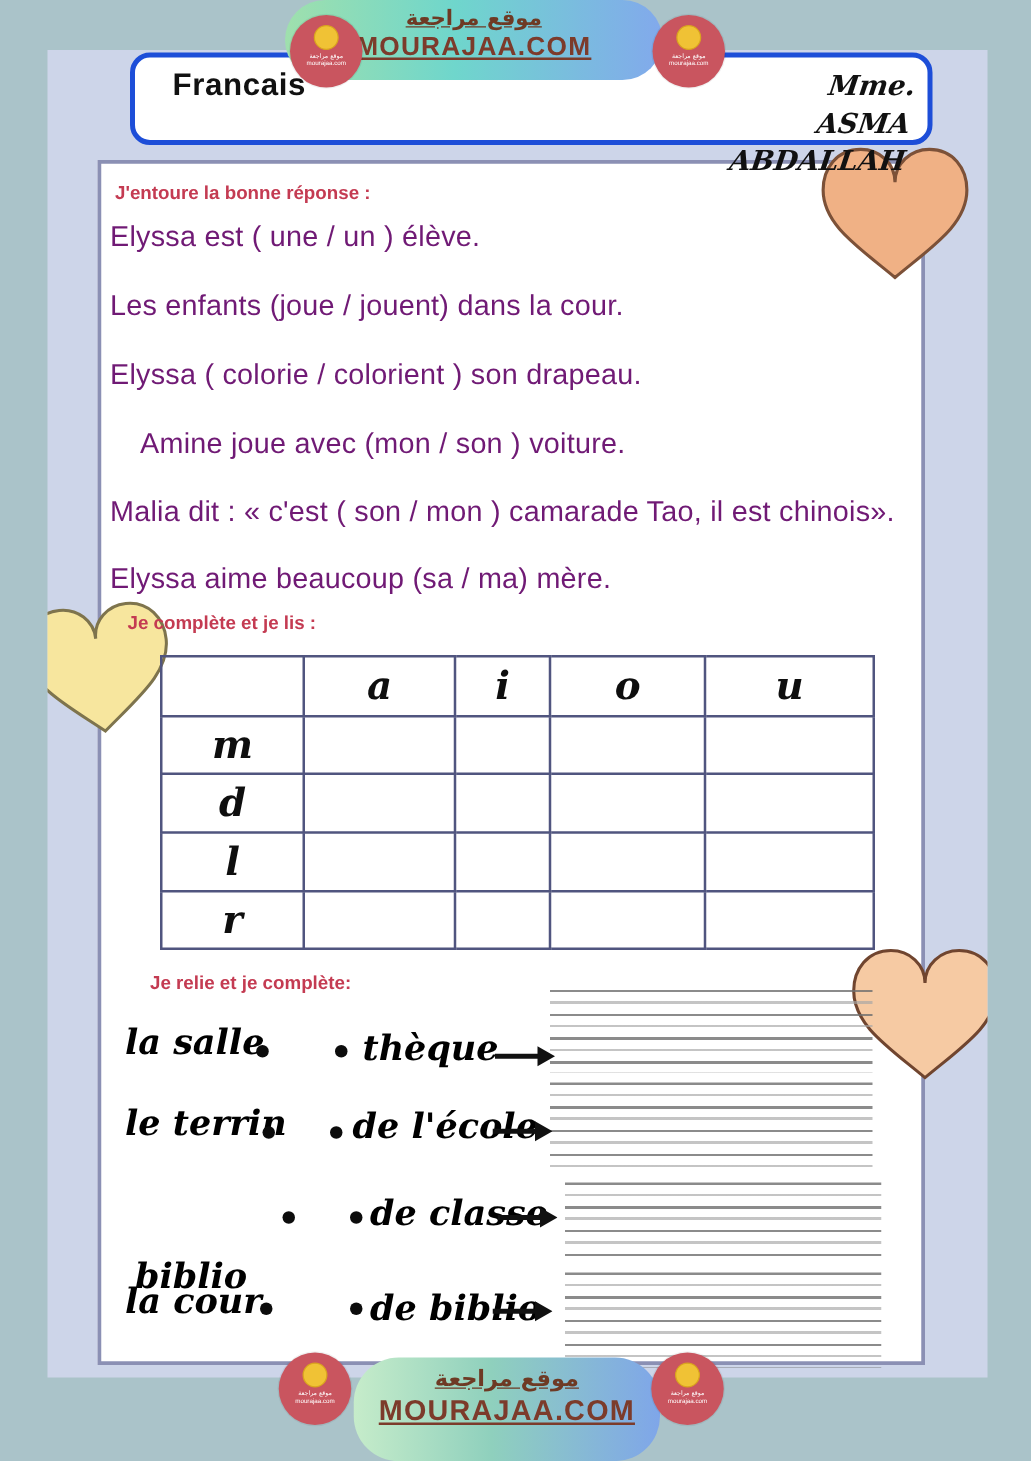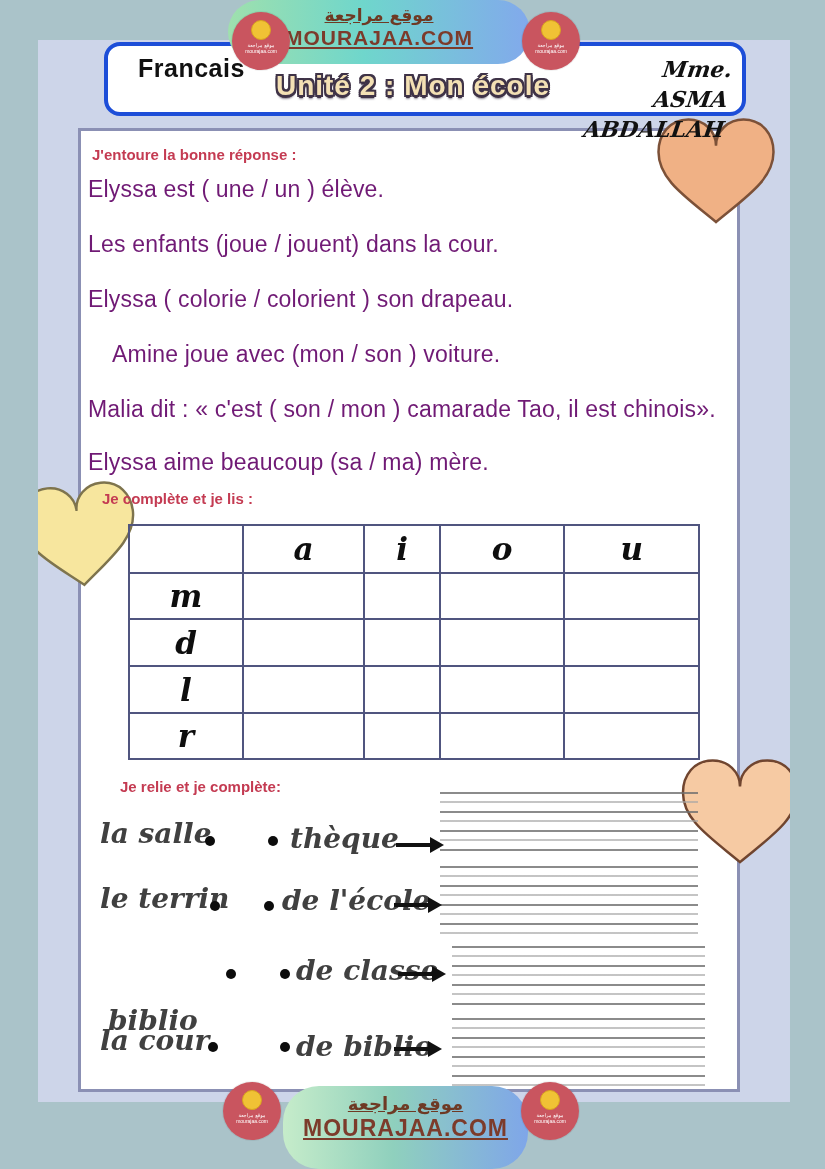--- a/index.html
+++ b/index.html
@@ -46,21 +46,21 @@
   .badge-a { font-family:"DejaVu Sans", sans-serif; font-size:5px; color:#fff; direction:rtl; line-height:6px; }
   .badge-d { font-size:5px; color:#fff; line-height:7px; }
 
   
   .heading { font-size:15px; font-weight:bold; color:#c43b52; }
   .sentence { font-size:23px; color:#701a75; letter-spacing:.2px; }
 
   
   table.grid { position:absolute; left:128px; top:524px; width:572px; height:234px; border-collapse:collapse; z-index:3; }
   table.grid td { border:2.5px solid #50557f; text-align:center; vertical-align:middle; background:transparent; }
-  .cursive { font-family:"DejaVu Serif", serif; font-style:italic; font-weight:600; color:#404040; }
+  .cursive { font-family:"DejaVu Serif", serif; font-style:italic; font-weight:600; color:#000000; }
   td.cur { font-family:"DejaVu Serif", serif; font-style:italic; font-weight:600; font-size:31px; color:#0e0e0e; }
 
   
   .match-label { font-size:28px; }
   .dot { width:10px; height:10px; border-radius:50%; background:#0c0c0c; z-index:3; }
   .lines { z-index:2; background:
      repeating-linear-gradient(180deg, rgba(110,110,110,.8) 0px, rgba(110,110,110,.8) 2px, transparent 2px, transparent 19px),
      repeating-linear-gradient(180deg, transparent 0px, transparent 9px, rgba(165,165,165,.65) 9px, rgba(165,165,165,.65) 11px, transparent 11px, transparent 19px); }
   svg.arrow { z-index:3; }
 </style>
@@ -77,21 +77,20 @@
   <svg class="abs heart" style="left:-20px; top:438px; transform:rotate(-6deg);" width="122" height="112" viewBox="0 0 100 92">
     <path d="M50 27 C50 15 40 6 28 6 C13 6 4 18 4 32 C4 54 26 68 50 88 C74 68 96 54 96 32 C96 18 87 6 72 6 C60 6 50 15 50 27 Z" fill="#f7e69e" stroke="#7e744d" stroke-width="2"></path>
   </svg>
   <svg class="abs heart" style="left:640px; top:712px;" width="124" height="116" viewBox="0 0 100 92">
     <path d="M50 27 C50 15 40 6 28 6 C13 6 4 18 4 32 C4 54 26 68 50 88 C74 68 96 54 96 32 C96 18 87 6 72 6 C60 6 50 15 50 27 Z" fill="#f6caa3" stroke="#70452f" stroke-width="2"></path>
   </svg>
 </div>
 
 <div class="abs headercard">
   <div class="abs subject">Francais</div>
-  <div class="abs unit-title">Unité 2 : Mon école</div>
   <div class="abs teacher">
     <span>Mme. ASMA</span><br>
     <span>ABDALLAH</span>
   </div>
 </div>
 
 <div class="abs pill-top">
   <span class="arabic-link">موقع مراجعة</span><br>
   <span class="domain-link">MOURAJAA.COM</span>
 </div>

